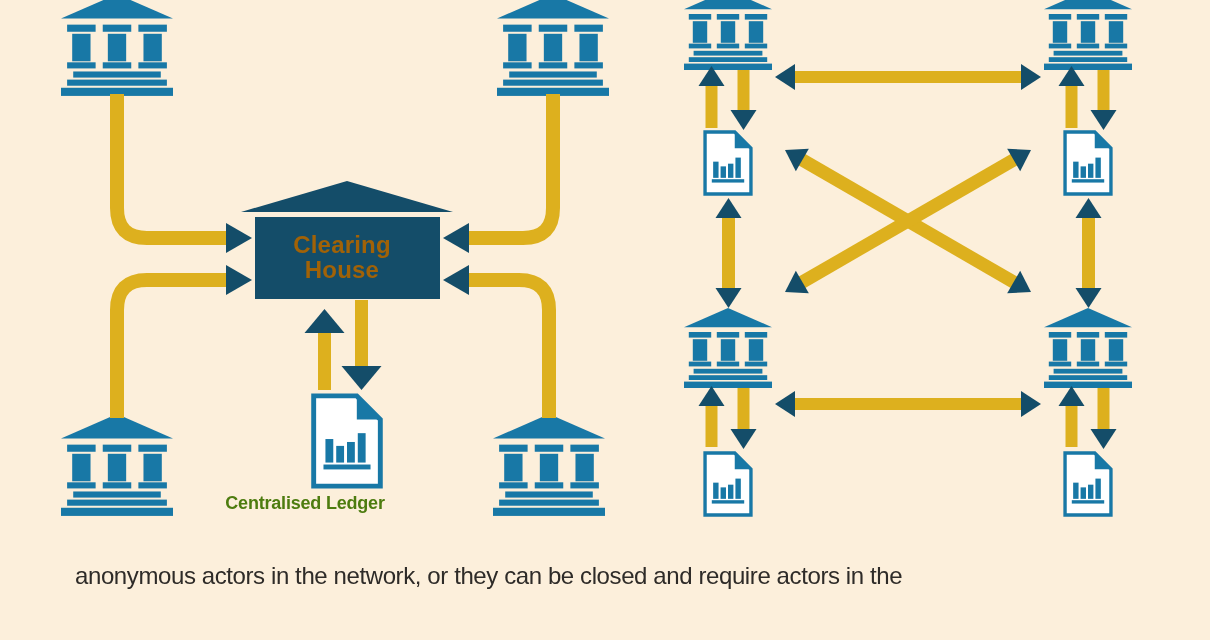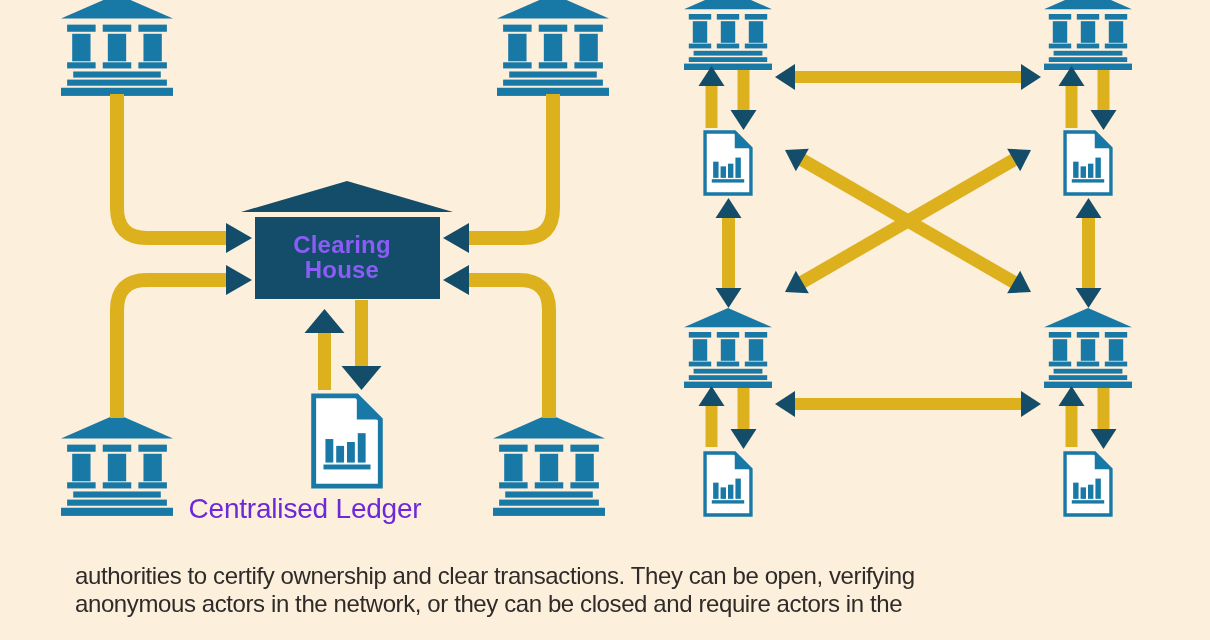--- a/index.html
+++ b/index.html
@@ -7,26 +7,26 @@
     position:relative;
     width:1210px;height:640px;
     background:#fcefdb;
     overflow:hidden;
     font-family:"Liberation Sans", sans-serif;
   }
   .diagram-svg{position:absolute;left:0;top:0;}
   .hub-label{
     position:absolute;left:255px;top:217px;width:174px;height:82px;
     display:flex;flex-direction:column;align-items:center;justify-content:center;
-    color:#8b5cf6;font-weight:bold;font-size:24px;line-height:1.04;
+    color:#a16207;font-weight:bold;font-size:24px;line-height:1.04;
     letter-spacing:0.2px;
   }
   .panel-title{
     position:absolute;width:350px;text-align:center;
-    color:#6d28d9;font-weight:normal;font-size:28px;letter-spacing:-0.2px;
+    color:#4d7c0f;font-weight:bold;font-size:18px;letter-spacing:-0.2px;
   }
   .panel-title.left{left:130px;top:493px;}
   .panel-title.right{left:740px;top:491px;}
   .caption{
     position:absolute;left:75px;top:562px;
     color:#2e2b28;font-size:24px;line-height:28px;letter-spacing:-0.4px;
   }
   .caption div{white-space:nowrap;}
 </style>
 </head>
@@ -183,17 +183,16 @@
 
   <div class="hub-label">
     <span>Clearing</span>
     <span>House</span>
   </div>
 
   <div class="panel-title left">Centralised Ledger</div>
 
 
   <div class="caption">
-    <div>authorities to certify ownership and clear transactions. They can be open, verifying</div>
     <div>anonymous actors in the network, or they can be closed and require actors in the</div>
   </div>
 
 </div>
 
 </body></html>

